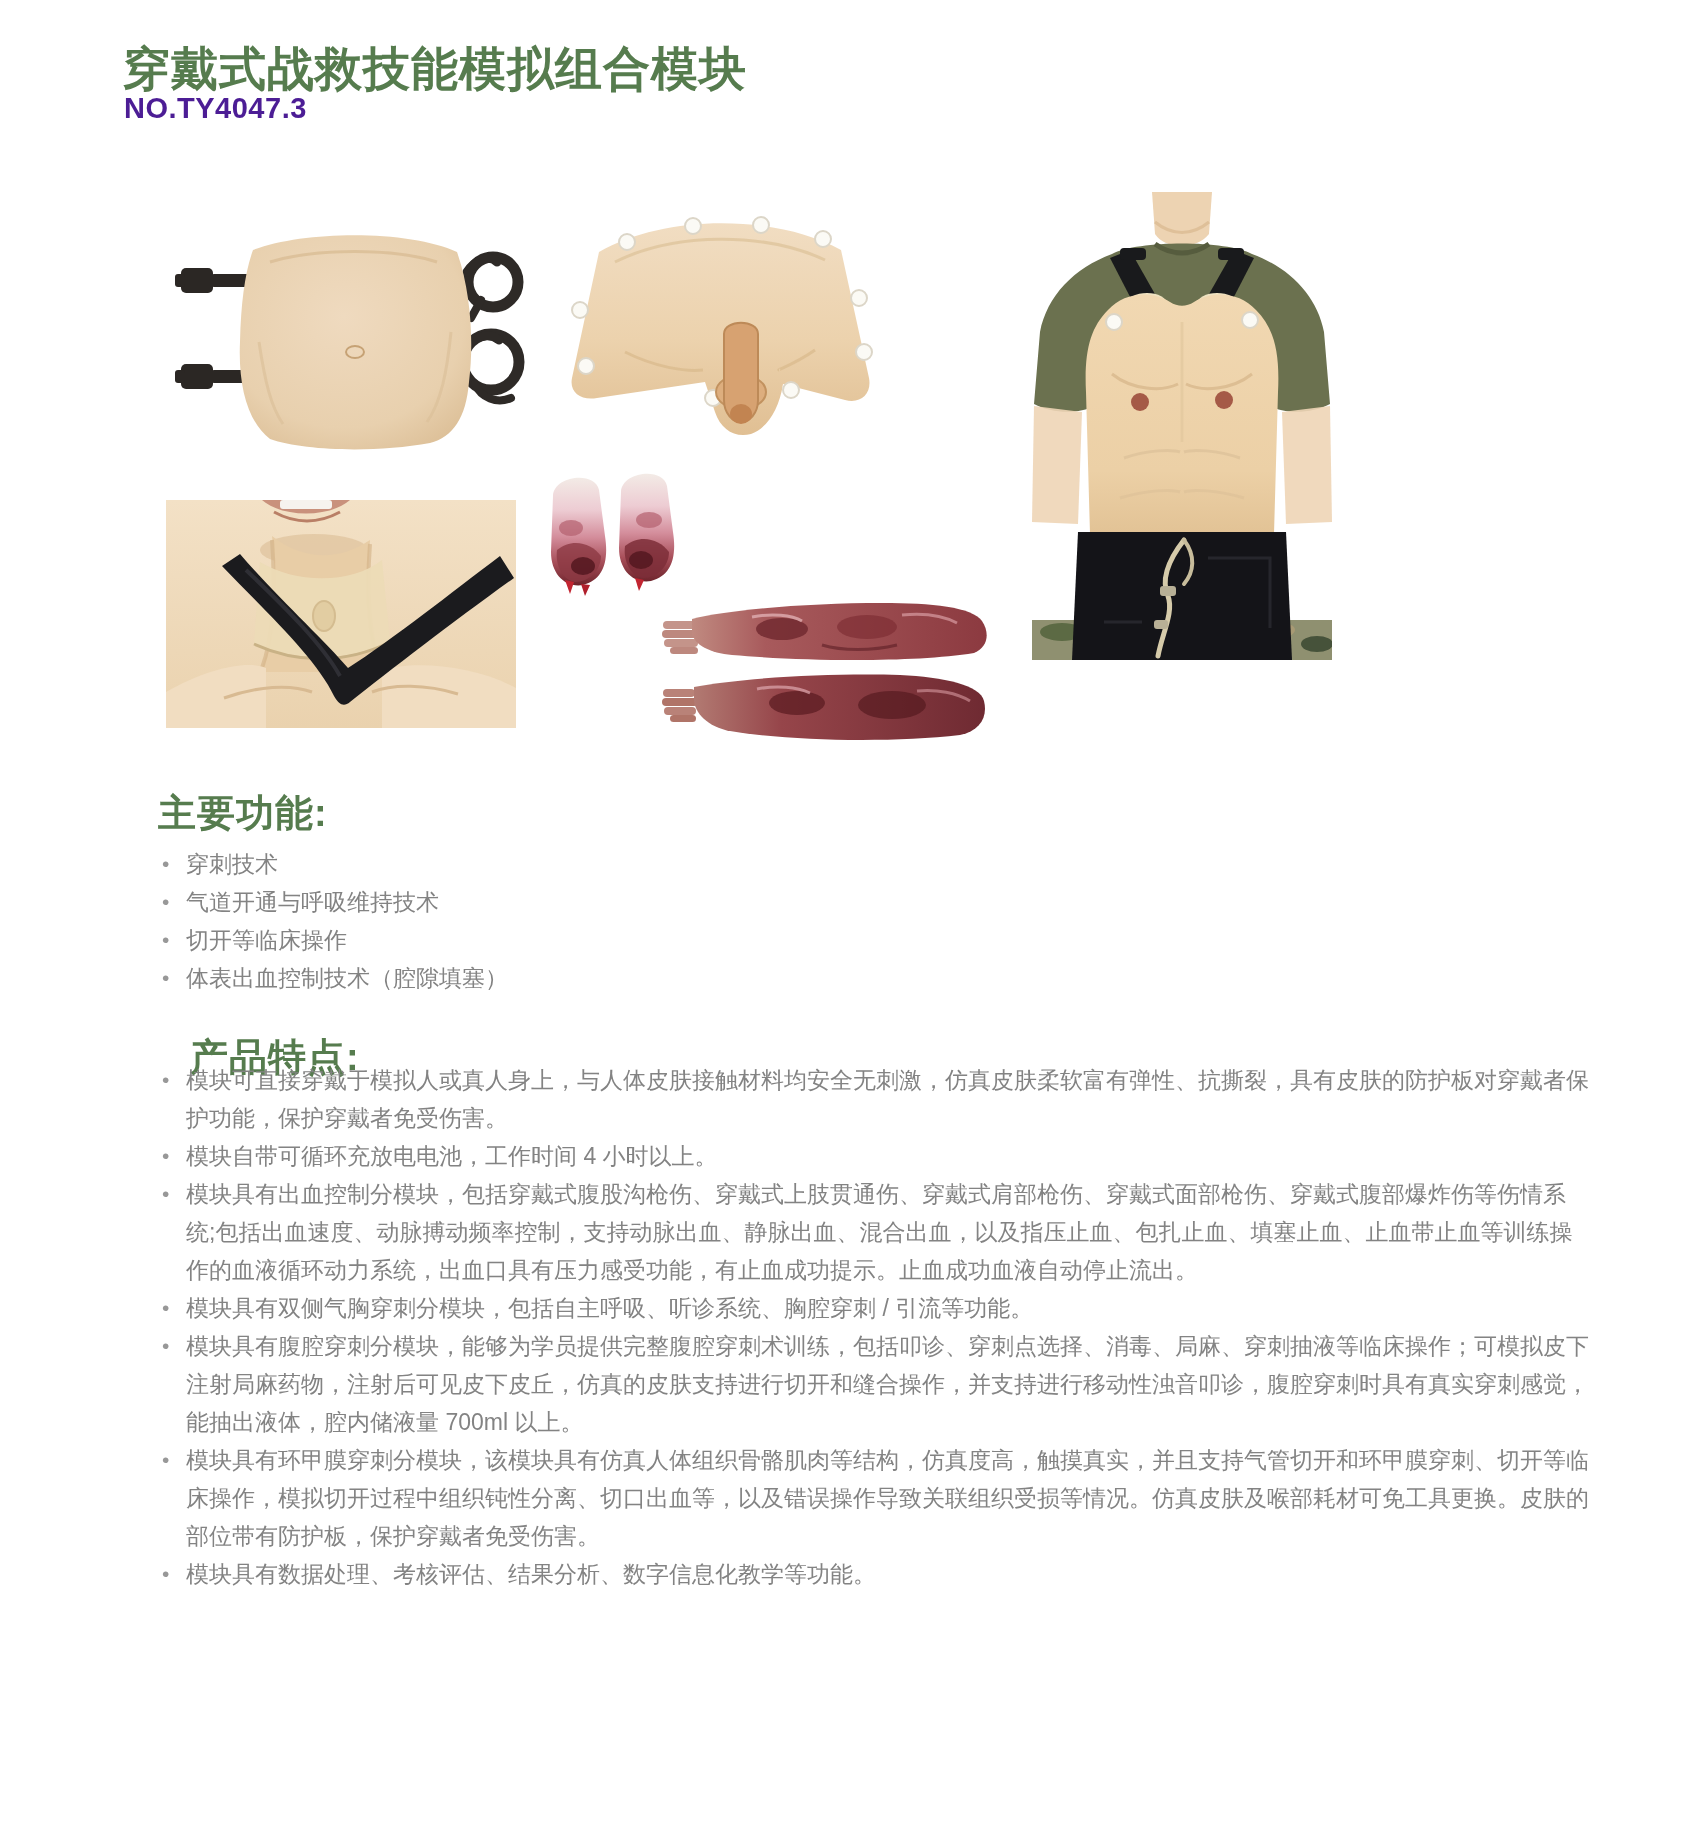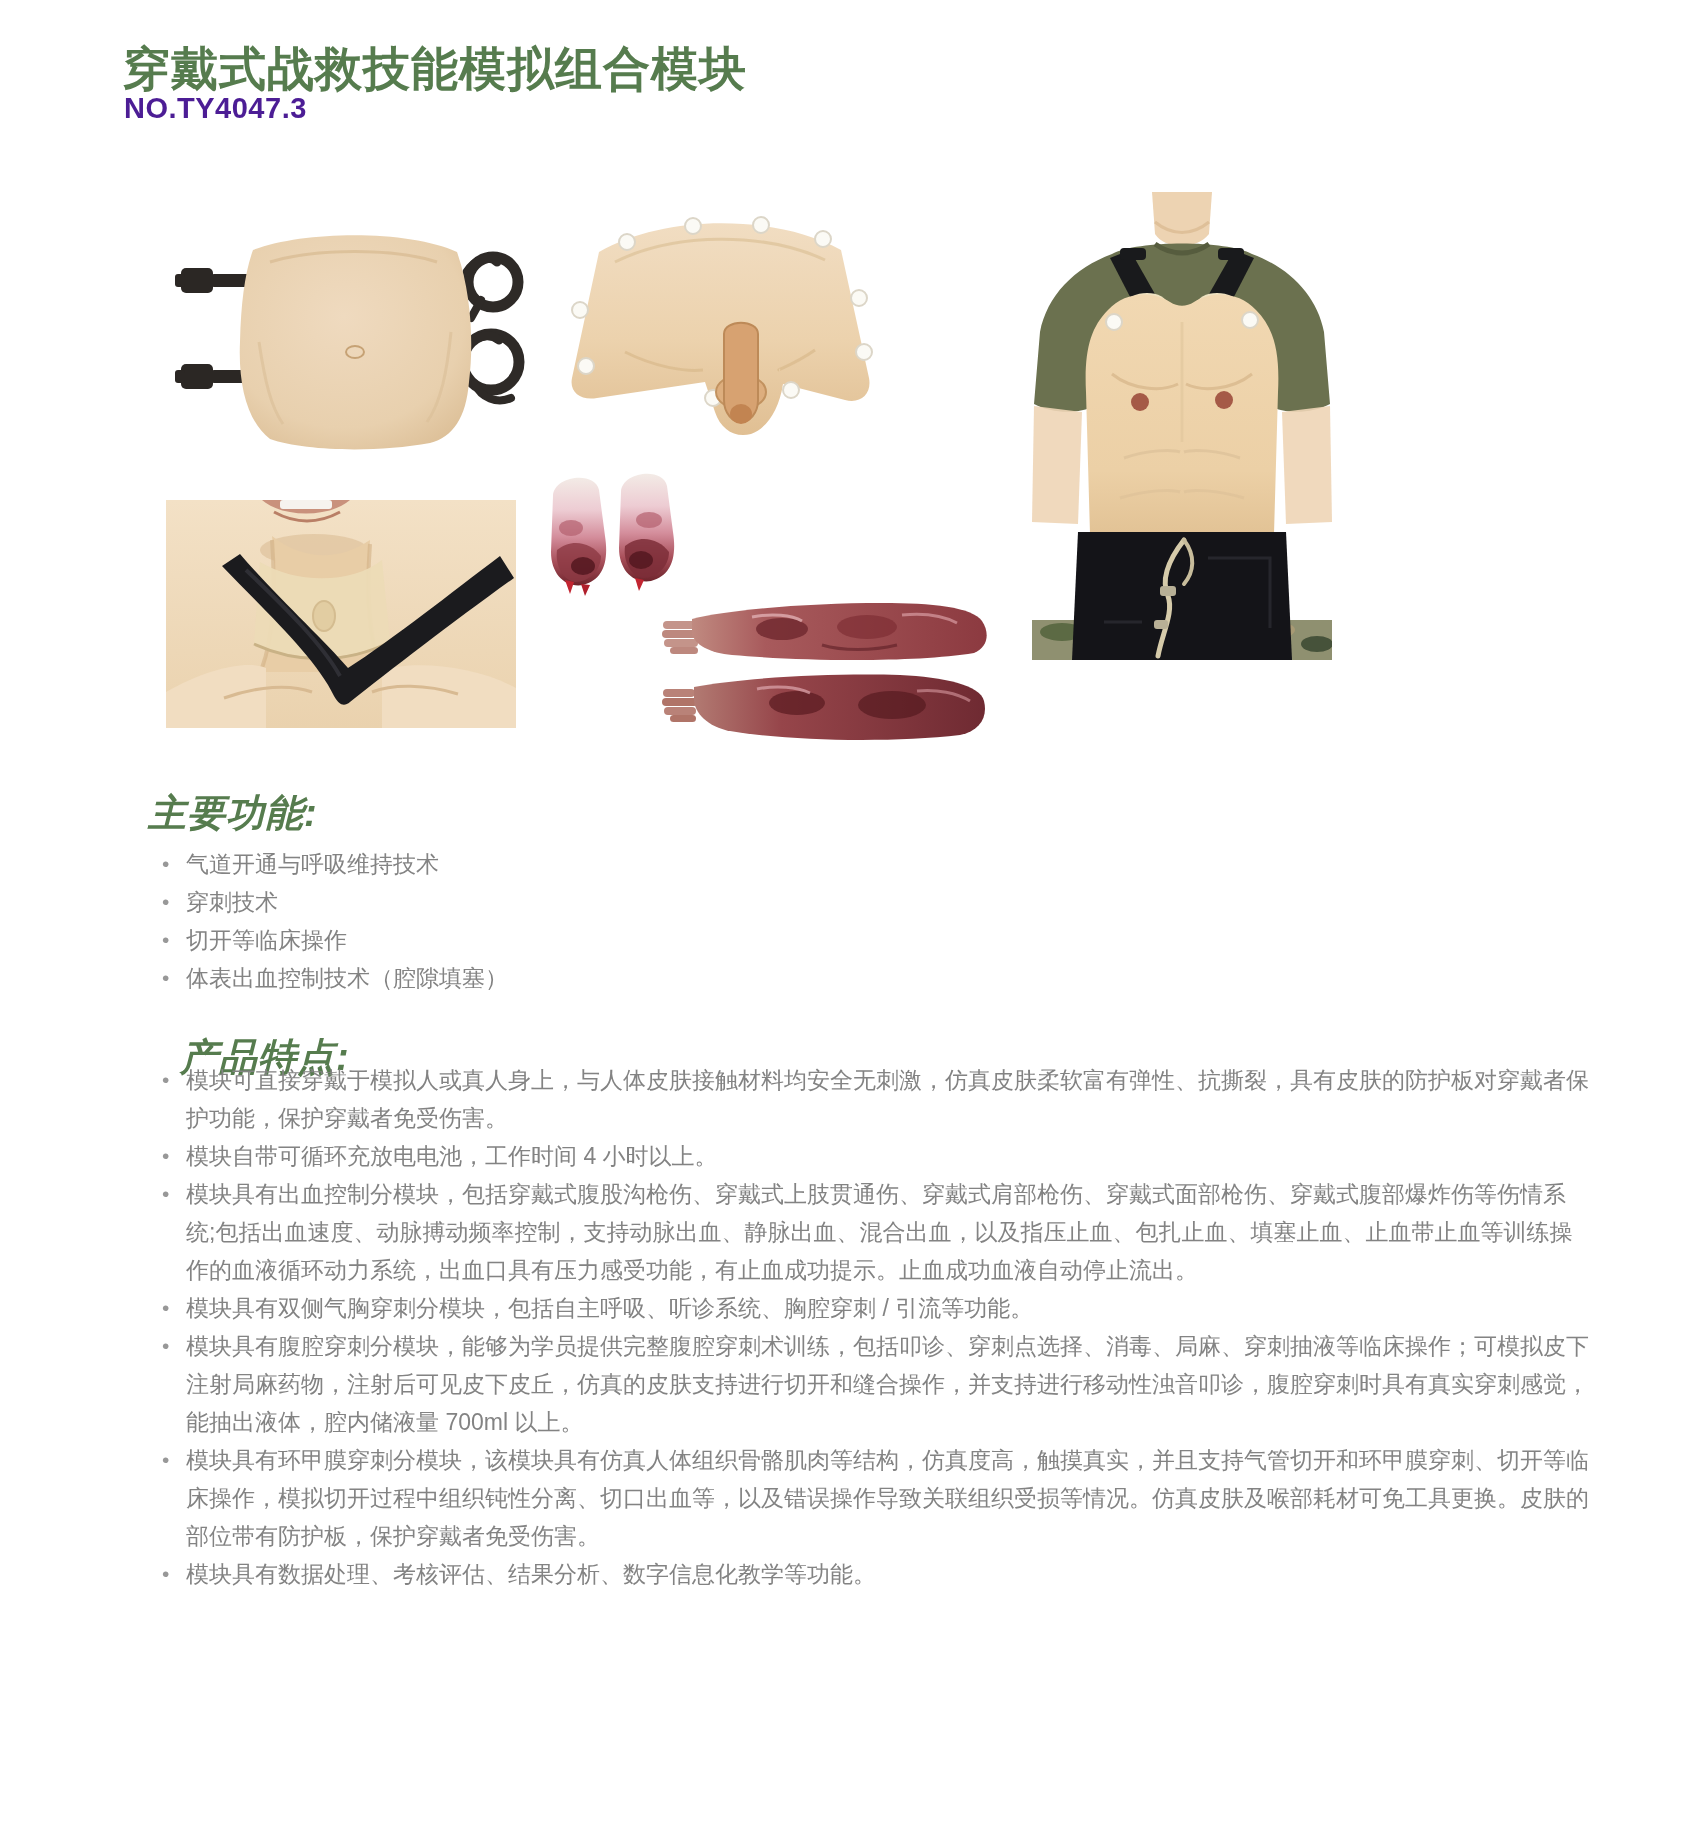--- a/index.html
+++ b/index.html
@@ -15,22 +15,22 @@
   .gallery{position:absolute;left:0;top:170px;width:1700px;height:575px;}
   .photo{position:absolute;}
   .photo svg{display:block;width:100%;height:100%;}
   .photo-abdomen{left:175px;top:52px;width:350px;height:232px;}
   .photo-pelvis{left:565px;top:32px;width:310px;height:238px;}
   .photo-person{left:1012px;top:22px;width:340px;height:468px;}
   .photo-neck{left:166px;top:330px;width:350px;height:228px;}
   .photo-feet{left:537px;top:296px;width:152px;height:132px;}
   .photo-arms{left:662px;top:415px;width:328px;height:160px;}
 
-  .section-heading{position:absolute;left:148px;margin:0;font-size:38px;font-weight:bold;
-                   color:#567c4e;letter-spacing:1px;font-style:italic;}
+  .section-heading{position:absolute;left:158px;margin:0;font-size:38px;font-weight:bold;
+                   color:#567c4e;letter-spacing:1px;}
   #functions-heading{top:788px;}
   #features-heading{top:1032px;margin-left:32px;}
 
   .list{position:absolute;left:158px;margin:0;padding:0;list-style:none;width:1432px;
         font-size:23px;line-height:38px;color:#838383;}
   #functions-list{top:845px;}
   #features-list{top:1061px;}
   .list li{position:relative;padding-left:28px;}
   .list li::before{content:"•";position:absolute;left:4px;top:0;color:#989898;font-size:21px;}
 </style>
@@ -291,22 +291,22 @@
           <path d="M255,106 C275,104 295,108 308,116" stroke="#c98a92" stroke-width="3" fill="none" opacity="0.7"></path>
         </g>
       </svg>
     </div>
 
   </div>
 
   <h2 class="section-heading" id="functions-heading">主要功能:</h2>
 
   <ul class="list" id="functions-list">
+    <li><span>穿刺技术</span></li>
     <li><span>气道开通与呼吸维持技术</span></li>
-    <li><span>穿刺技术</span></li>
     <li><span>切开等临床操作</span></li>
     <li><span>体表出血控制技术（腔隙填塞）</span></li>
   </ul>
 
   <h2 class="section-heading" id="features-heading">产品特点:</h2>
 
   <ul class="list" id="features-list">
     <li><span>模块可直接穿戴于模拟人或真人身上，与人体皮肤接触材料均安全无刺激，仿真皮肤柔软富有弹性、抗撕裂，具有皮肤的防护板对穿戴者保护功能，保护穿戴者免受伤害。</span></li>
     <li><span>模块自带可循环充放电电池，工作时间 4 小时以上。</span></li>
     <li><span>模块具有出血控制分模块，包括穿戴式腹股沟枪伤、穿戴式上肢贯通伤、穿戴式肩部枪伤、穿戴式面部枪伤、穿戴式腹部爆炸伤等伤情系统;包括出血速度、动脉搏动频率控制，支持动脉出血、静脉出血、混合出血，以及指压止血、包扎止血、填塞止血、止血带止血等训练操作的血液循环动力系统，出血口具有压力感受功能，有止血成功提示。止血成功血液自动停止流出。</span></li>

